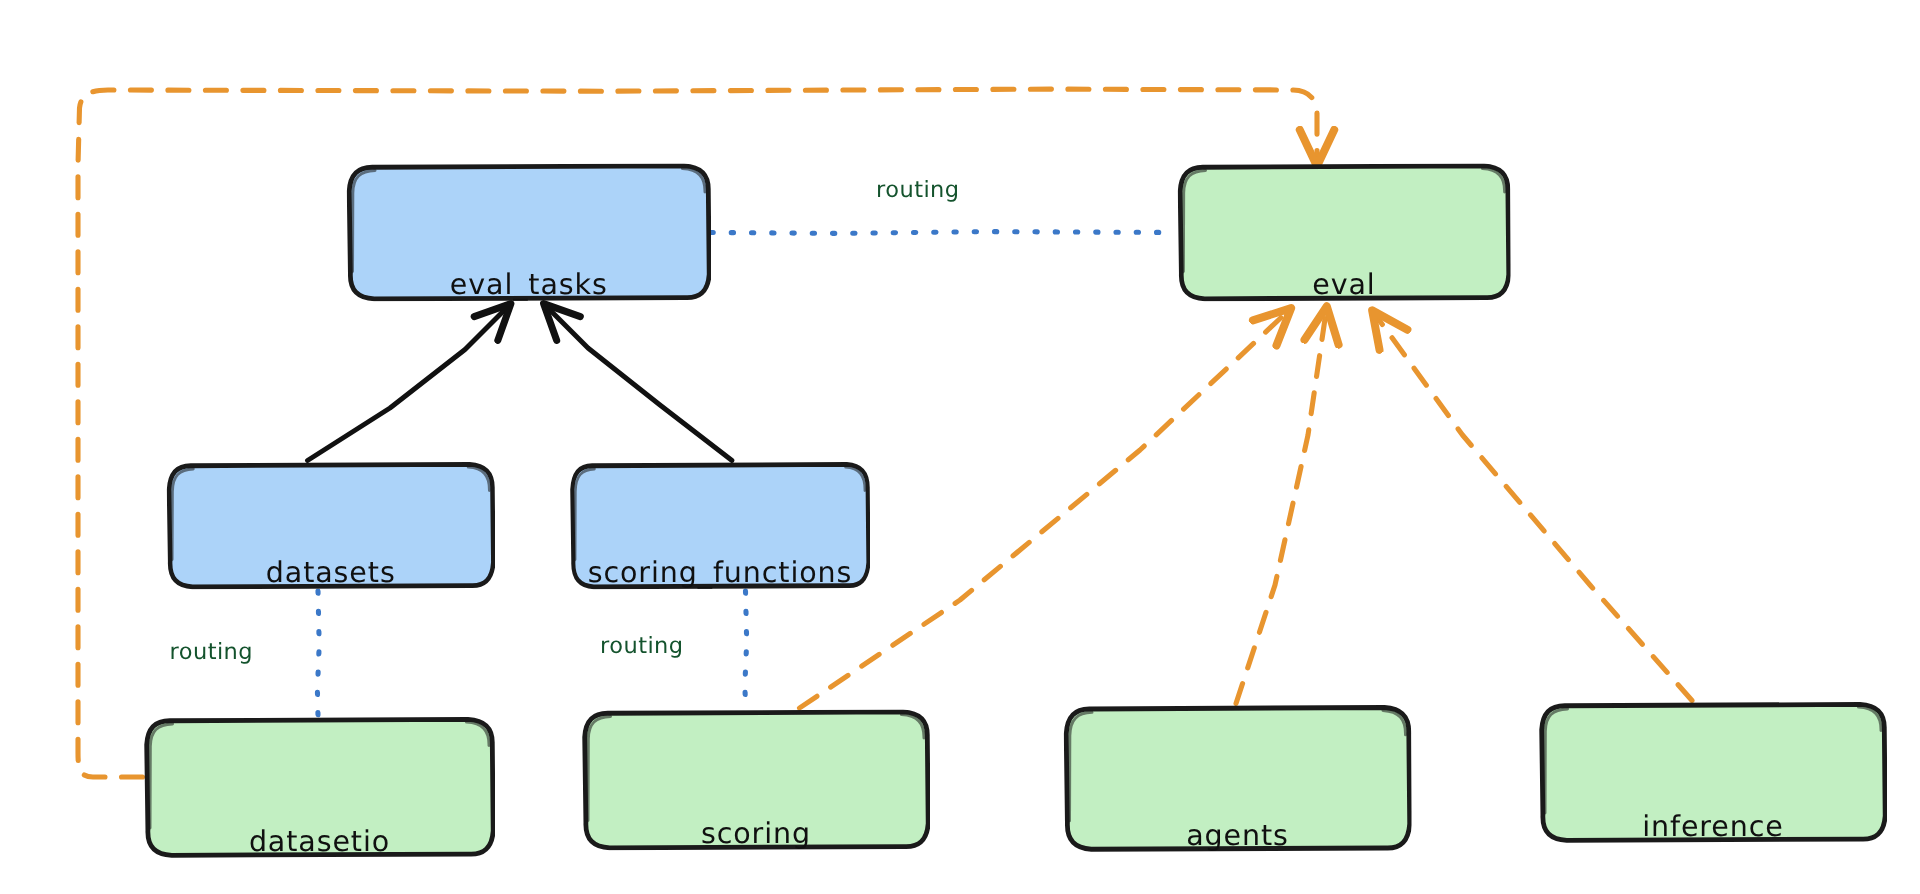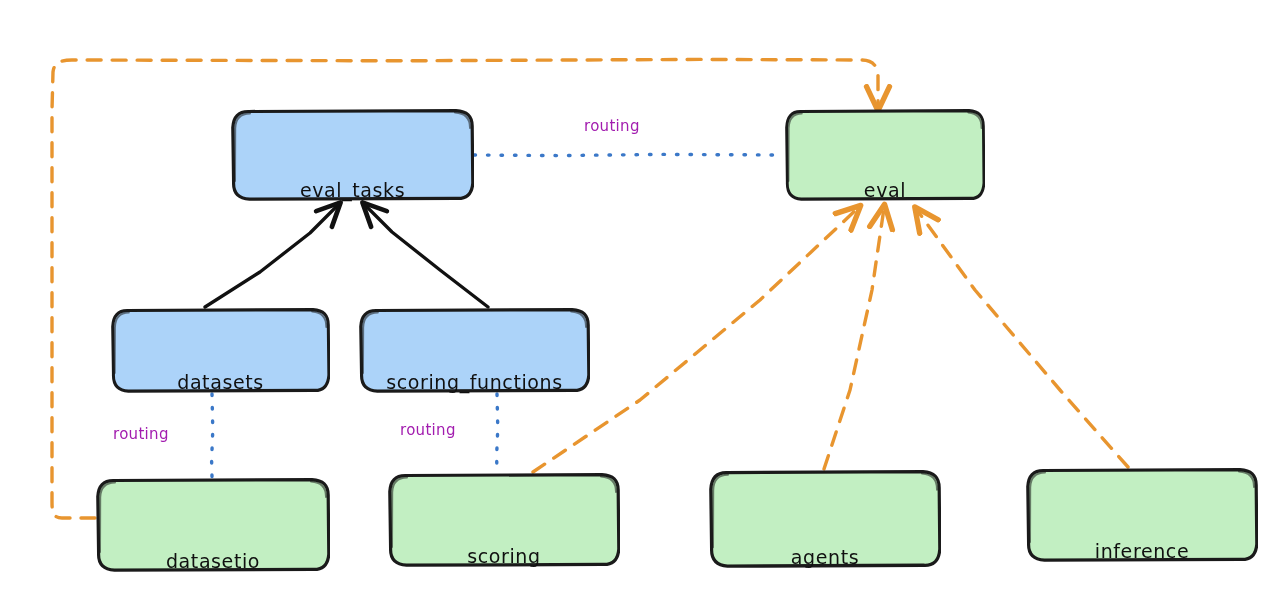--- a/index.html
+++ b/index.html
@@ -45,21 +45,21 @@
     font-size: 19px;
     color: #101010;
     letter-spacing: 0.6px;
     white-space: nowrap;
     text-align: center;
   }
   .edge-label {
     position: absolute;
     font-family: "DejaVu Sans", sans-serif;
     font-size: 15px;
-    color: #a21caf;
+    color: #14532d;
     letter-spacing: 0.3px;
     white-space: nowrap;
     background: #ffffff;
     padding: 0 3px;
   }
 </style>
 </head>
 <body>
 
 <div id="canvas">
@@ -113,21 +113,21 @@
       <path d="M 18 2.5 L 225 1.6 C 236 2.2 241.5 7 241.2 18
                L 241.8 74 C 241 85 236 90 225.5 89.4
                L 18.5 90.2 C 7.5 89.6 2.2 84.5 2.6 73.5
                L 1.8 18.5 C 2.4 7.5 7.5 2.2 18 2.5 Z" fill="#acd3f9" stroke="#1a1a1a" stroke-width="3.2" stroke-linecap="round" stroke-linejoin="round"></path>
       <path d="M 19 4.6 C 9 4.8 4.4 9.4 4.2 19.6 L 4 72
                M 224 3.4 C 234.5 4 239.2 8.8 239 19" fill="none" stroke="#1a1a1a" stroke-width="2" opacity="0.55" stroke-linecap="round"></path>
     </svg>
     <span class="node-label">eval_tasks</span>
   </div>
 
-  <div class="node" style="left:785px; top:109px; width:200px; height:92px;">
+  <div class="node" style="left:785px; top:109px; width:222px; height:92px;">
     <svg class="node-shape" viewBox="0 0 226 92" preserveAspectRatio="none">
       <path d="M 18 2.5 L 208 1.6 C 219 2.2 224.5 7 224.2 18
                L 224.8 74 C 224 85 219 90 208.5 89.4
                L 18.5 90.2 C 7.5 89.6 2.2 84.5 2.6 73.5
                L 1.8 18.5 C 2.4 7.5 7.5 2.2 18 2.5 Z" fill="#c2efc2" stroke="#1a1a1a" stroke-width="3.2" stroke-linecap="round" stroke-linejoin="round"></path>
       <path d="M 19 4.6 C 9 4.8 4.4 9.4 4.2 19.6 L 4 72
                M 207 3.4 C 217.5 4 222.2 8.8 222 19" fill="none" stroke="#1a1a1a" stroke-width="2" opacity="0.55" stroke-linecap="round"></path>
     </svg>
     <span class="node-label">eval</span>
   </div>
@@ -137,21 +137,21 @@
       <path d="M 18 2.5 L 215 1.6 C 226 2.2 231.5 7 231.2 18
                L 231.8 67 C 231 78 226 83 215.5 82.4
                L 18.5 83.2 C 7.5 82.6 2.2 77.5 2.6 66.5
                L 1.8 18.5 C 2.4 7.5 7.5 2.2 18 2.5 Z" fill="#acd3f9" stroke="#1a1a1a" stroke-width="3.2" stroke-linecap="round" stroke-linejoin="round"></path>
       <path d="M 19 4.6 C 9 4.8 4.4 9.4 4.2 19.6 L 4 65
                M 214 3.4 C 224.5 4 229.2 8.8 229 19" fill="none" stroke="#1a1a1a" stroke-width="2" opacity="0.55" stroke-linecap="round"></path>
     </svg>
     <span class="node-label">datasets</span>
   </div>
 
-  <div class="node" style="left:359px; top:308px; width:231px; height:85px;">
+  <div class="node" style="left:380px; top:308px; width:200px; height:85px;">
     <svg class="node-shape" viewBox="0 0 233 85" preserveAspectRatio="none">
       <path d="M 18 2.5 L 215 1.6 C 226 2.2 231.5 7 231.2 18
                L 231.8 67 C 231 78 226 83 215.5 82.4
                L 18.5 83.2 C 7.5 82.6 2.2 77.5 2.6 66.5
                L 1.8 18.5 C 2.4 7.5 7.5 2.2 18 2.5 Z" fill="#acd3f9" stroke="#1a1a1a" stroke-width="3.2" stroke-linecap="round" stroke-linejoin="round"></path>
       <path d="M 19 4.6 C 9 4.8 4.4 9.4 4.2 19.6 L 4 65
                M 214 3.4 C 224.5 4 229.2 8.8 229 19" fill="none" stroke="#1a1a1a" stroke-width="2" opacity="0.55" stroke-linecap="round"></path>
     </svg>
     <span class="node-label">scoring_functions</span>
   </div>

